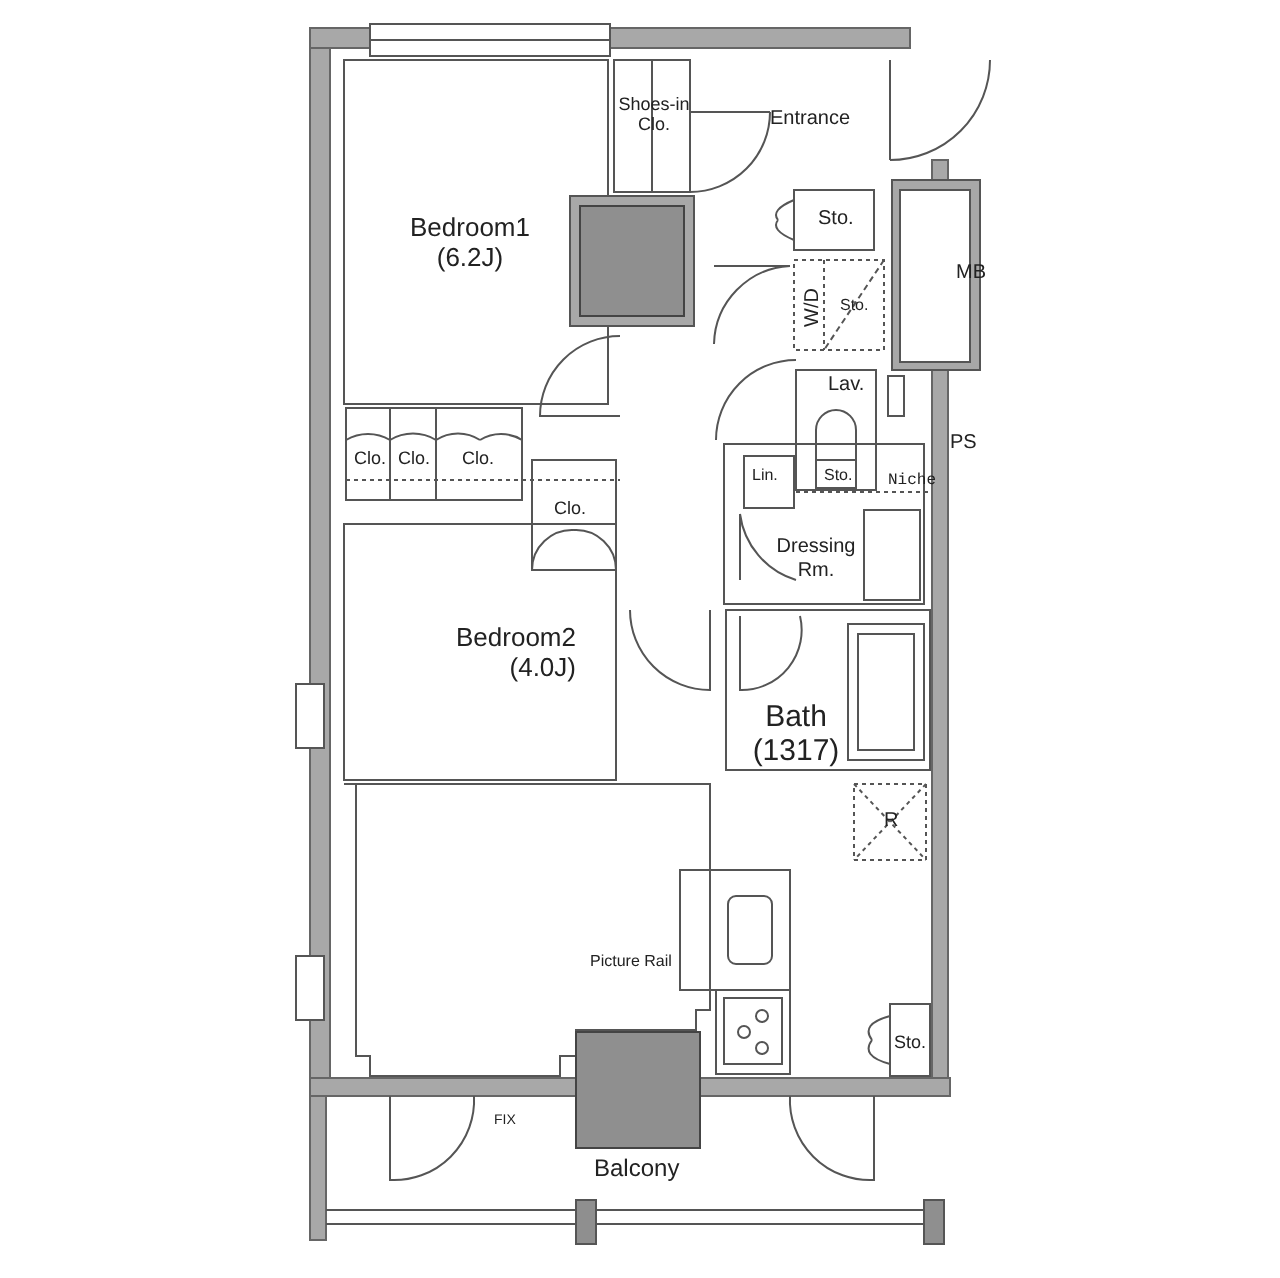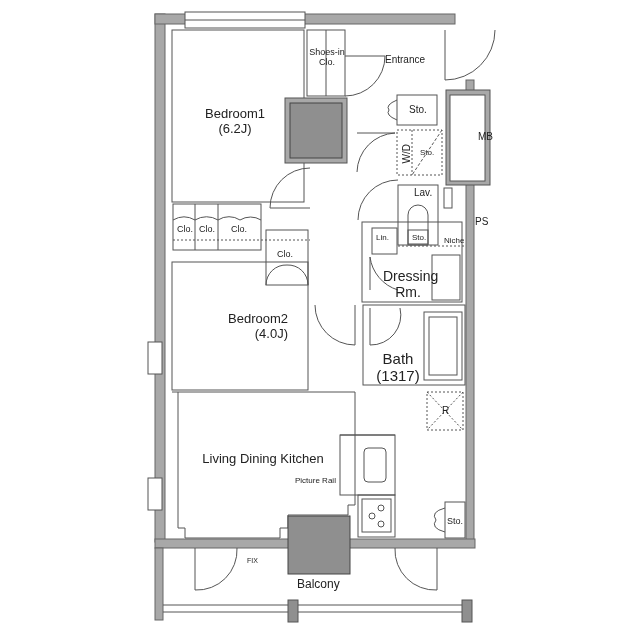--- a/index.html
+++ b/index.html
@@ -123,37 +123,36 @@
 </div>
 <div class="lbl big" style="left:385px;top:54px;font-size:10px;">Entrance</div>
 <div class="lbl sm" style="left:409px;top:104px;">Sto.</div>
 <div class="lbl sm" style="left:397px;top:148px;transform:rotate(-90deg);">W/D</div>
 <div class="lbl xs" style="left:420px;top:148px;">Sto.</div>
 <div class="lbl sm" style="left:458px;top:131px;margin-left:20px;">MB</div>
 <div class="lbl sm" style="left:414px;top:187px;">Lav.</div>
 <div class="lbl sm" style="left:447px;top:216px;margin-left:28px;">PS</div>
 <div class="lbl xs" style="left:376px;top:233px;">Lin.</div>
 <div class="lbl xs" style="left:412px;top:233px;">Sto.</div>
-<div class="lbl xs" style="left:444px;top:236px;">Niche</div>
-<div class="lbl sm" style="left:383px;top:268px;width:50px;font-size:14px;">
+<div class="lbl xs" style="left:444px;top:236px;font-family:Liberation Mono, monospace;">Niche</div>
+<div class="lbl sm" style="left:383px;top:268px;width:50px;font-size:10px;">
   <div>Dressing</div>
   <div>Rm.</div>
 </div>
 <div class="lbl sm" style="left:177px;top:224px;font-size:9px;">Clo.</div>
 <div class="lbl sm" style="left:199px;top:224px;font-size:9px;">Clo.</div>
 <div class="lbl sm" style="left:231px;top:224px;font-size:9px;">Clo.</div>
 <div class="lbl sm" style="left:277px;top:249px;font-size:9px;">Clo.</div>
 <div class="lbl big" style="left:198px;top:312px;width:90px;text-align:right;">
   <div>Bedroom2</div>
   <div>(4.0J)</div>
 </div>
 <div class="lbl big" style="left:373px;top:350px;width:50px;font-size:15px;">
   <div>Bath</div>
   <div>(1317)</div>
 </div>
 <div class="lbl sm" style="left:442px;top:405px;">R</div>
 <div class="lbl big" style="left:188px;top:452px;width:150px;">
-  <div>Living Dining Kitchen</div>
 </div>
 <div class="lbl xs" style="left:295px;top:476px;">Picture Rail</div>
 <div class="lbl sm" style="left:447px;top:516px;font-size:9px;">Sto.</div>
 <div class="lbl xs" style="left:247px;top:557px;font-size:7px;">FIX</div>
 <div class="lbl big" style="left:297px;top:578px;font-size:12px;">Balcony</div>
 
 </body></html>

